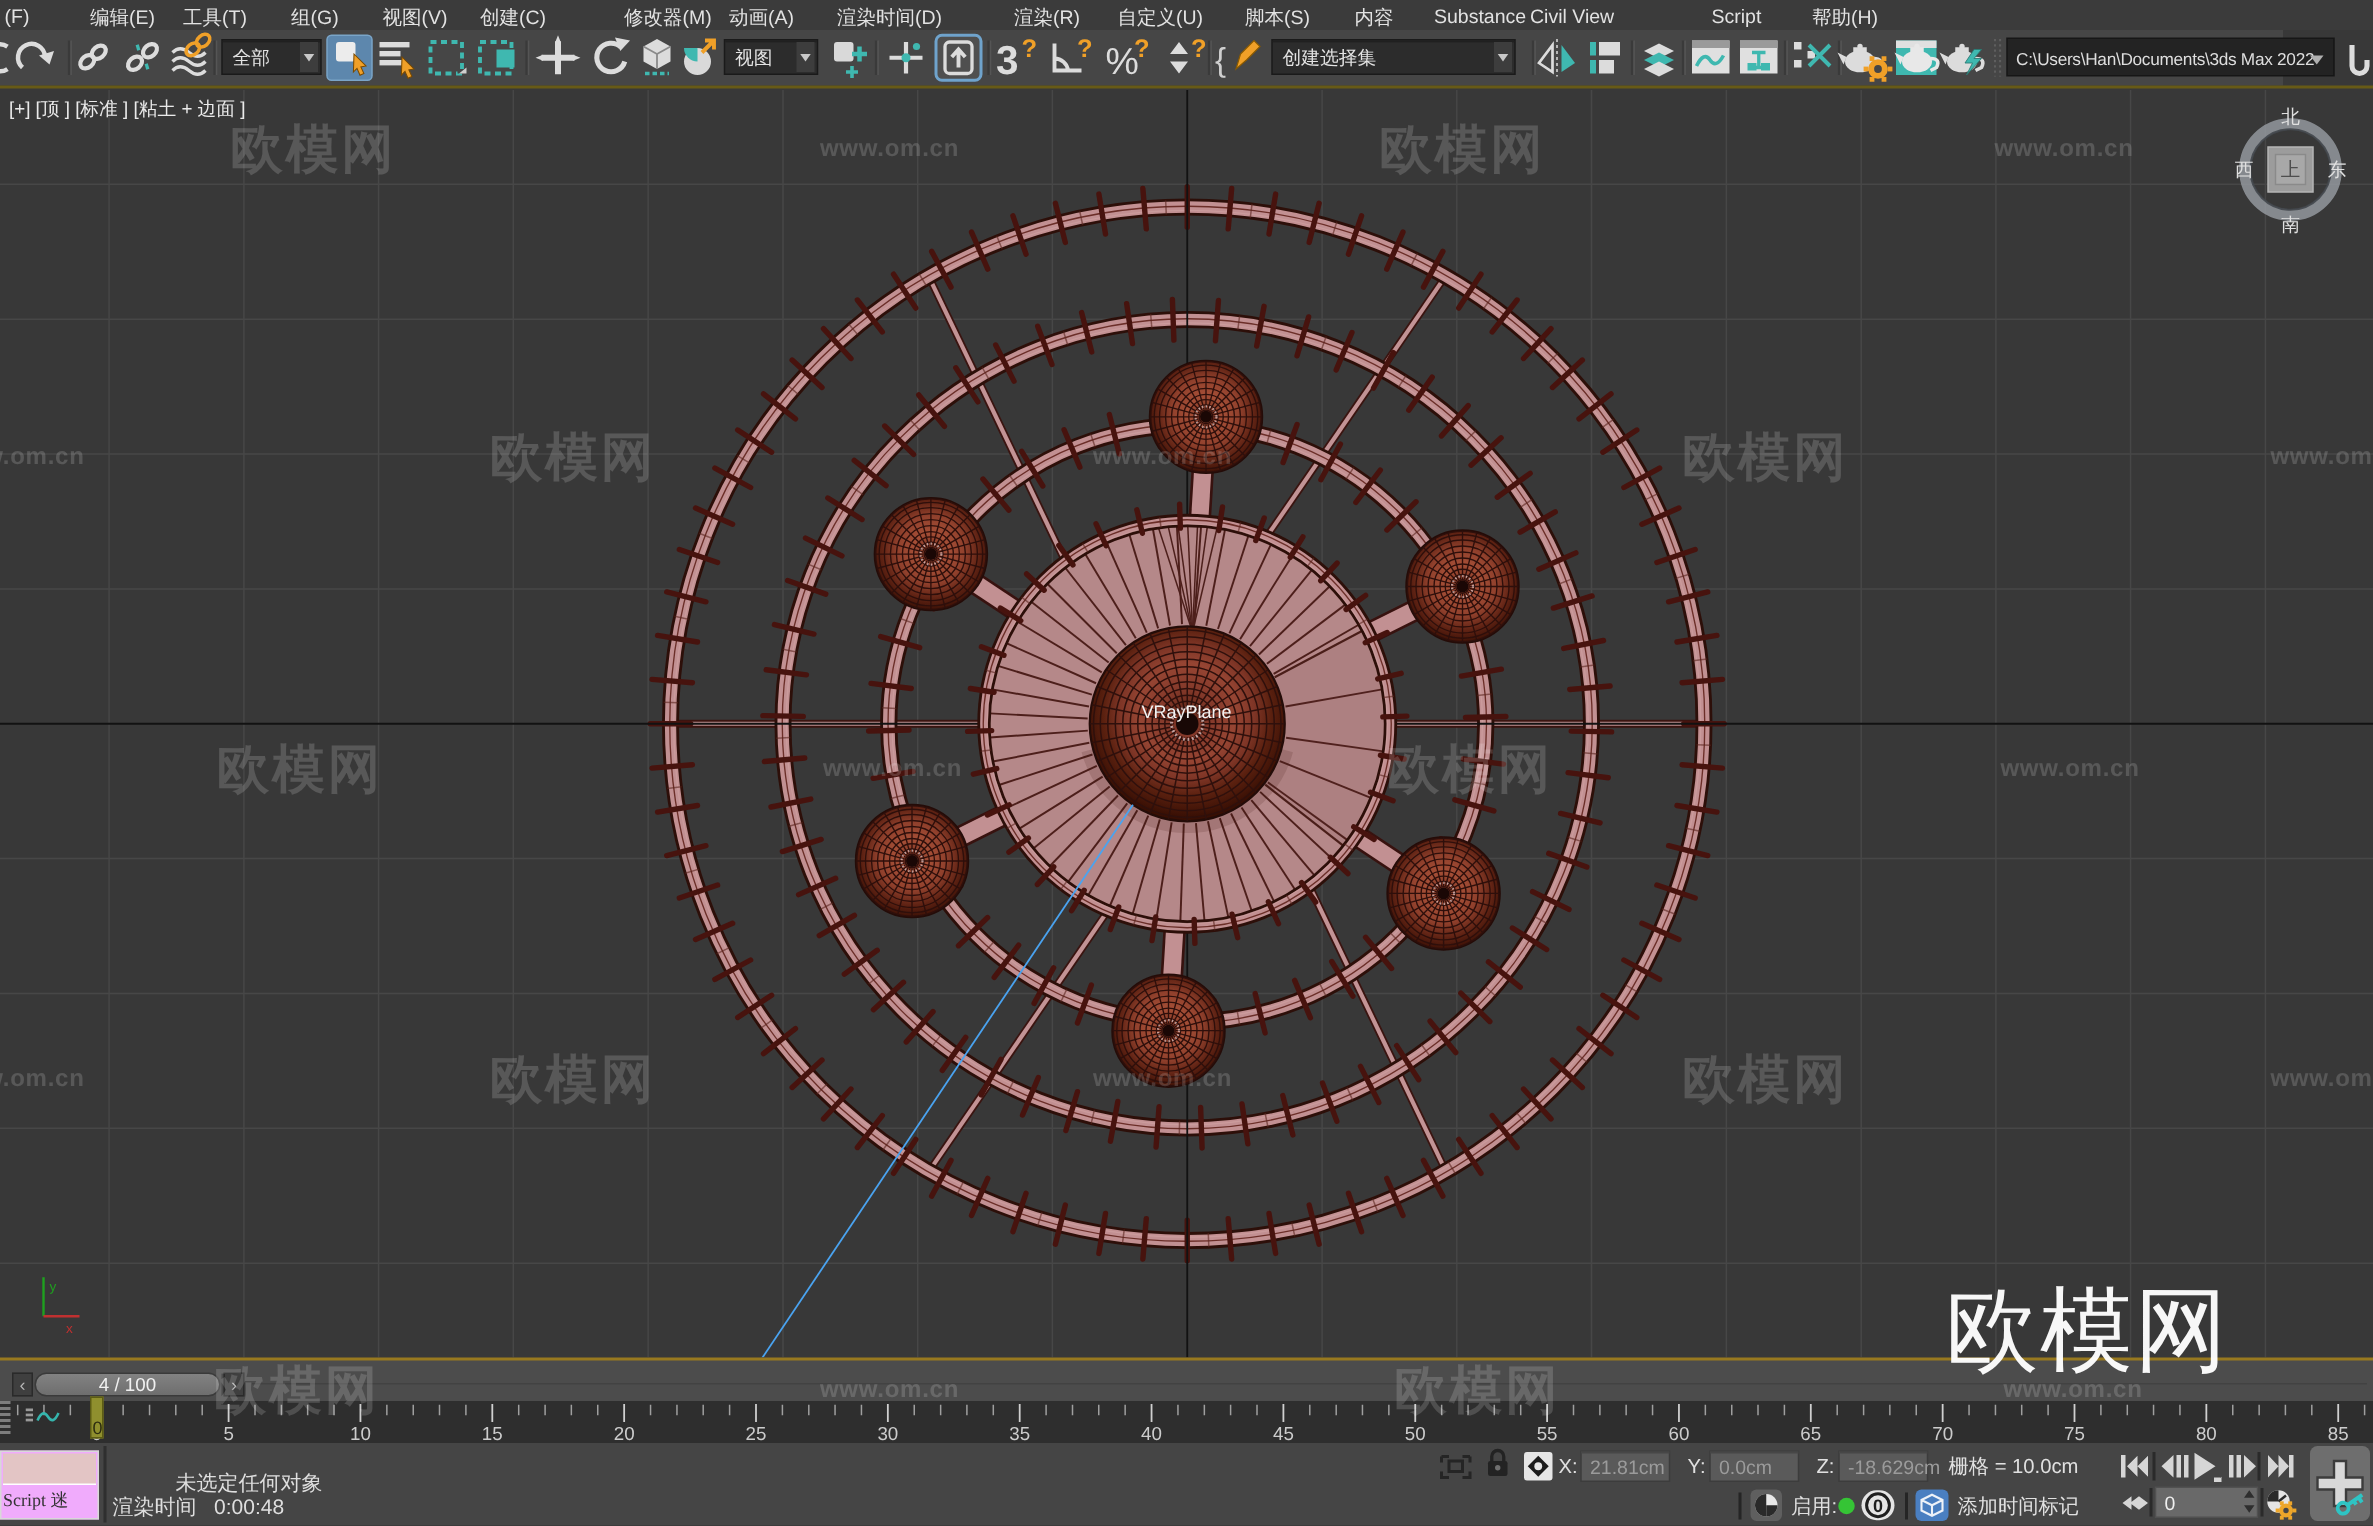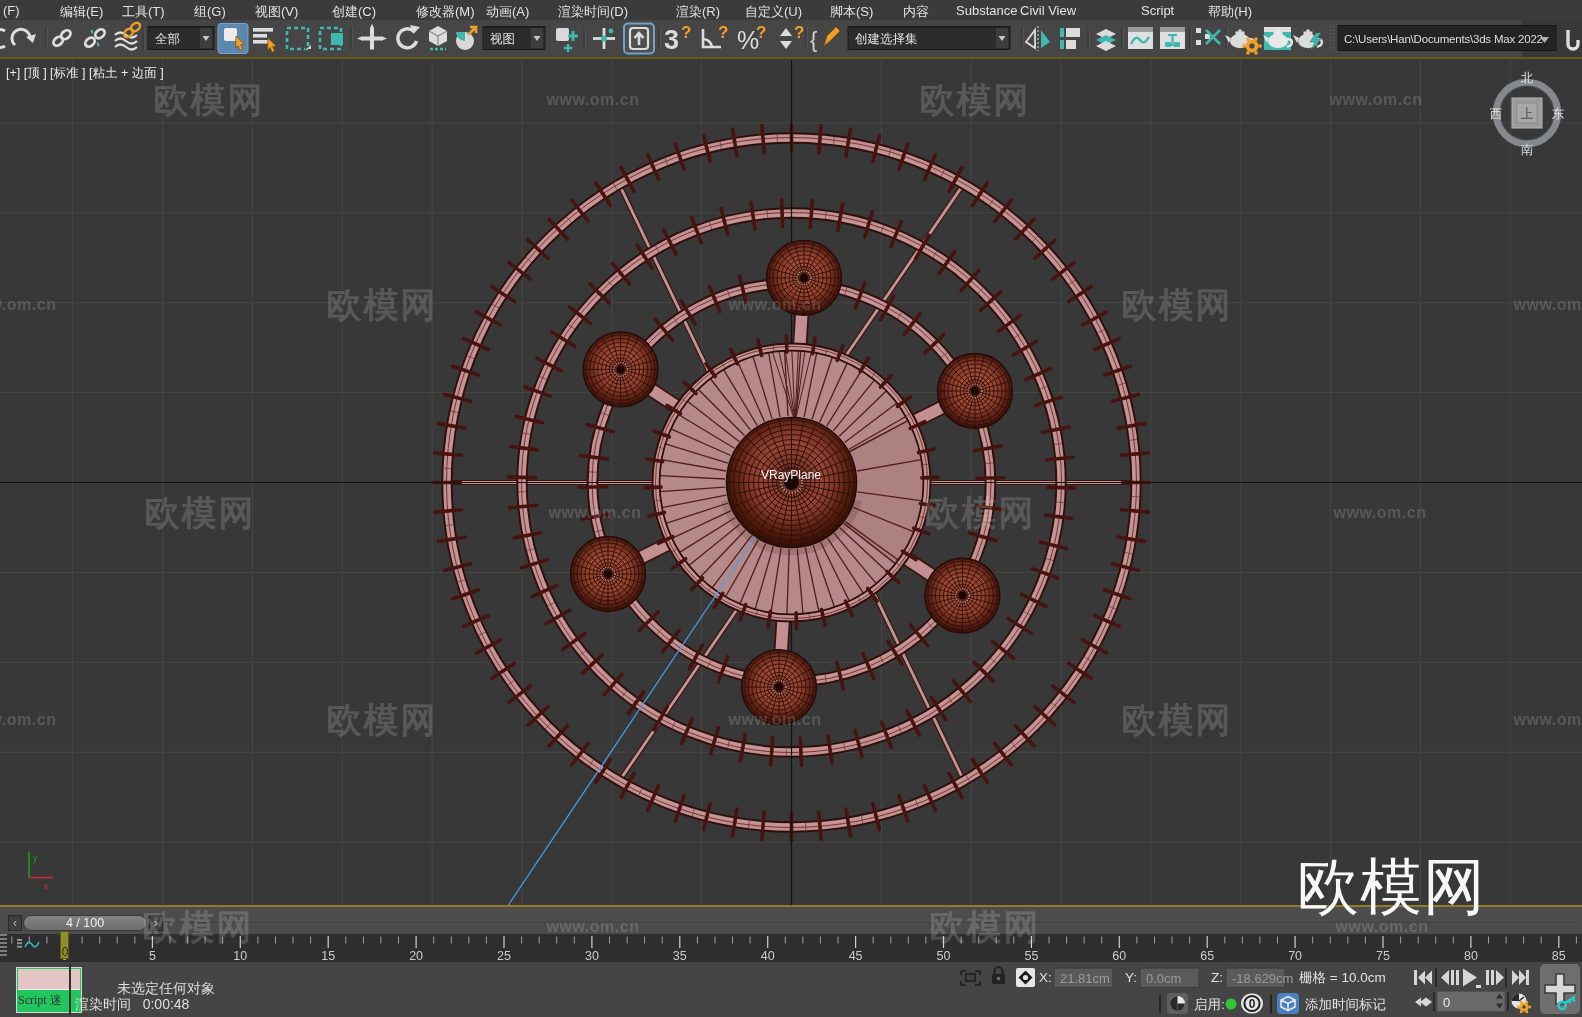--- a/index.html
+++ b/index.html
@@ -17,34 +17,34 @@
 .wmo,.wmw { position:absolute; color:rgba(255,255,255,0.16); white-space:nowrap;
   transform:translate(-50%,-50%); font-weight:bold; z-index:50; }
 .wmo { font-size:35px; letter-spacing:2px; }
 .wmw { font-size:16px; letter-spacing:0.5px; }
 #biglogo { position:absolute; left:1297px; top:845px; font-size:62px; color:rgba(255,255,255,0.96);
   letter-spacing:1px; z-index:60; white-space:nowrap; }
 .sbtn { position:absolute; background:#3f3f3f; border:1px solid #2a2a2a; color:#b8b8b8;
   text-align:center; font-size:12px; }
 #fpill { position:absolute; left:23px; top:8px; width:124px; height:16px; background:linear-gradient(#828282,#6e6e6e);
   border:1px solid #3a3a3a; border-radius:8px; color:#f0f0f0; font-size:12.5px; text-align:center; line-height:15px; }
-#listener { position:absolute; left:16px; top:4.5px; width:66px; height:46px; background:#22c55e; border:1px solid #d8d8d8; }
+#listener { position:absolute; left:0; top:4.5px; width:66px; height:46px; background:#f0abfc; border:1px solid #d8d8d8; }
 #listener .pink { position:absolute; left:1px; top:1px; right:1px; height:21px; background:#e3c5c5; border-bottom:1.5px solid #fff; }
 #listener .txt { position:absolute; left:1px; top:24px; font-size:12px; color:#333; font-family:"Liberation Serif", serif; white-space:nowrap; }
 .stxt { position:absolute; color:#dedede; font-size:13.5px; white-space:nowrap; }
 </style></head>
 <body>
 <div id="page">
 <div id="menubar">
       <span style="left:3px">(F)</span>
       <span style="left:60px">编辑(E)</span>
       <span style="left:122px">工具(T)</span>
       <span style="left:194px">组(G)</span>
       <span style="left:255px">视图(V)</span>
-      <span style="left:332px">创建(C)</span>
+      <span style="left:320px">创建(C)</span>
       <span style="left:416px">修改器(M)</span>
       <span style="left:486px">动画(A)</span>
       <span style="left:558px">渲染时间(D)</span>
       <span style="left:676px">渲染(R)</span>
       <span style="left:745px">自定义(U)</span>
       <span style="left:830px">脚本(S)</span>
       <span style="left:903px">内容</span>
       <span style="left:956px">Substance</span>
       <span style="left:1020px">Civil View</span>
       <span style="left:1141px">Script</span>

